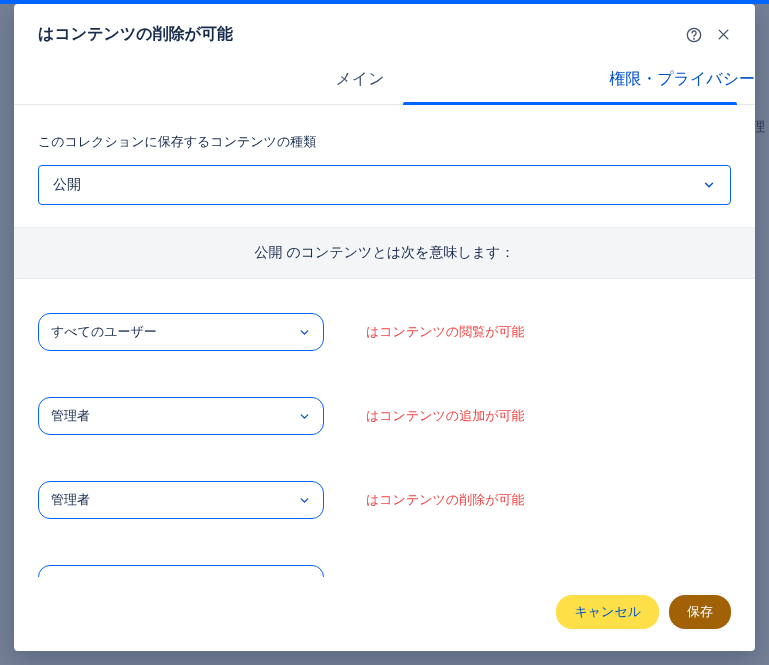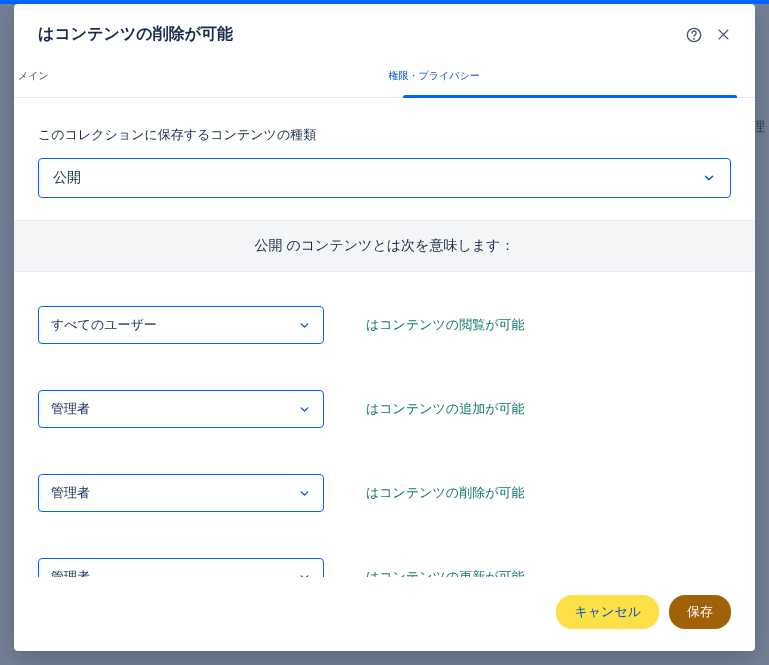--- a/index.html
+++ b/index.html
@@ -70,22 +70,22 @@
       display: inline-flex;
       font-size: 16px;
       line-height: 1;
     }
     .tabs {
       display: flex;
       width: 100%;
     }
     .tab {
       flex: 1;
-      text-align: left;
-      font-size: 10px;
+      text-align: right;
+      font-size: 16px;
       color: #42526e;
       padding: 12px 0 14px 4px;
       cursor: pointer;
       border-bottom: 1px solid #e5e8ec;
       position: relative;
     }
     .tab.active {
       color: #0052cc;
     }
     .tab.active::after {
@@ -140,33 +140,33 @@
       gap: 46px;
     }
     .perm-row {
       display: flex;
       align-items: center;
       gap: 42px;
     }
     .select-small {
       width: 286px;
       border: 1px solid #0065ff;
-      border-radius: 4px;
+      border-radius: 12px;
       padding: 9px 12px;
       display: flex;
       align-items: center;
       justify-content: space-between;
       cursor: pointer;
       font-size: 13px;
       color: #172b4d;
       flex-shrink: 0;
     }
     .perm-text {
       font-size: 13px;
-      color: #0f766e;
+      color: #ef4444;
     }
     .footer {
       display: flex;
       justify-content: flex-end;
       gap: 10px;
       padding: 18px 24px 22px 24px;
     }
     .btn {
       border: none;
       border-radius: 16px;

